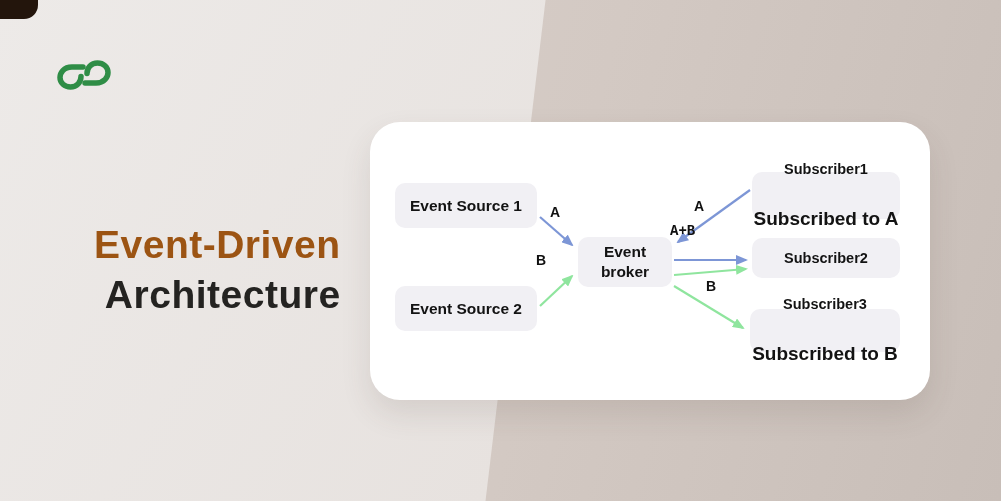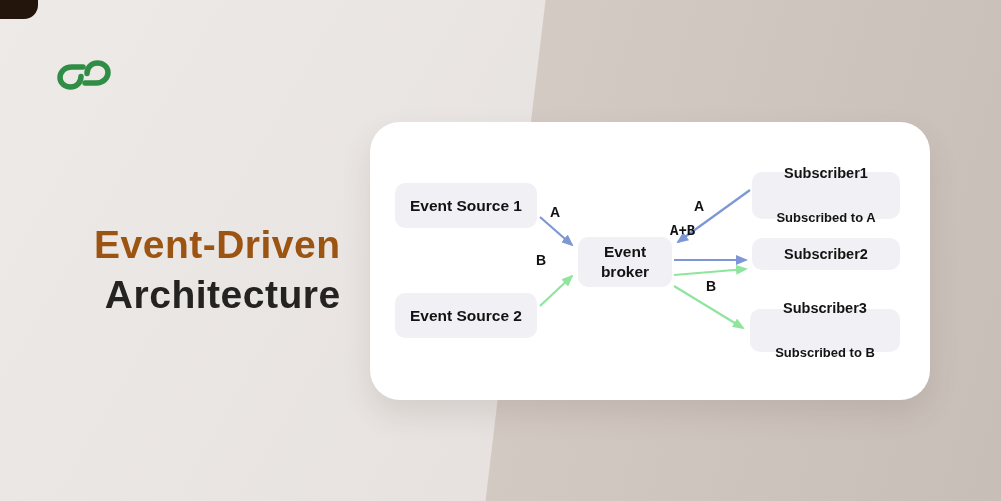--- a/index.html
+++ b/index.html
@@ -74,30 +74,30 @@
     flex-direction: column;
     align-items: center;
     justify-content: center;
     text-align: center;
     color: #131313;
     font-weight: 700;
     gap: 28px;
   }
   .node-source { left: 25px; width: 142px; height: 45px; font-size: 15.5px; }
   .node-source-1 { top: 61px; }
-  .node-source-2 { top: 171px; justify-content: center; }
+  .node-source-2 { top: 164px; justify-content: center; }
   .node-broker {
     left: 208px; top: 115px; width: 94px; height: 50px;
     font-size: 15.5px; line-height: 1.3; padding: 0 28px; box-sizing: border-box;
   }
   .node-subscriber { left: 382px; width: 148px; }
   .node-subscriber .sub-title { font-size: 14.5px; line-height: 1.3; }
-  .node-subscriber .sub-subtitle { font-size: 13px; line-height: 1.3; }
+  .node-subscriber .sub-subtitle { font-size: 19px; line-height: 1.3; }
   .node-subscriber-1 { top: 50px; height: 47px; }
-  .node-subscriber-2 { top: 116px; height: 32px; }
+  .node-subscriber-2 { top: 116px; height: 40px; }
   .node-subscriber-3 { top: 187px; height: 43px; left: 380px; width: 150px; }
 
   .edge-label {
     position: absolute;
     font-size: 14px;
     font-weight: 700;
     color: #101010;
   }
   .edge-label-a1 { left: 180px; top: 82px; }
   .edge-label-b1 { left: 166px; top: 130px; }

